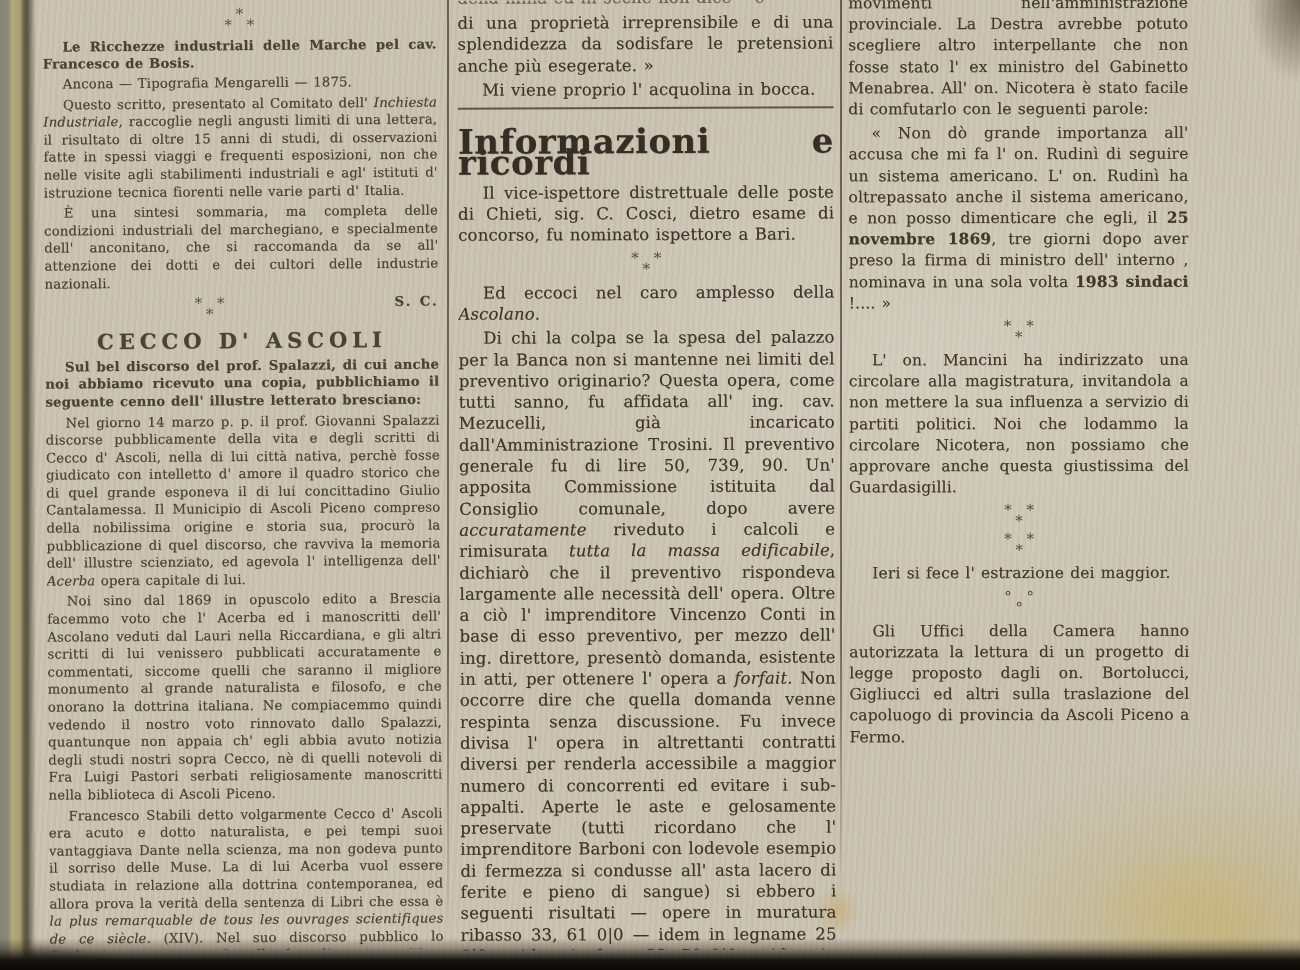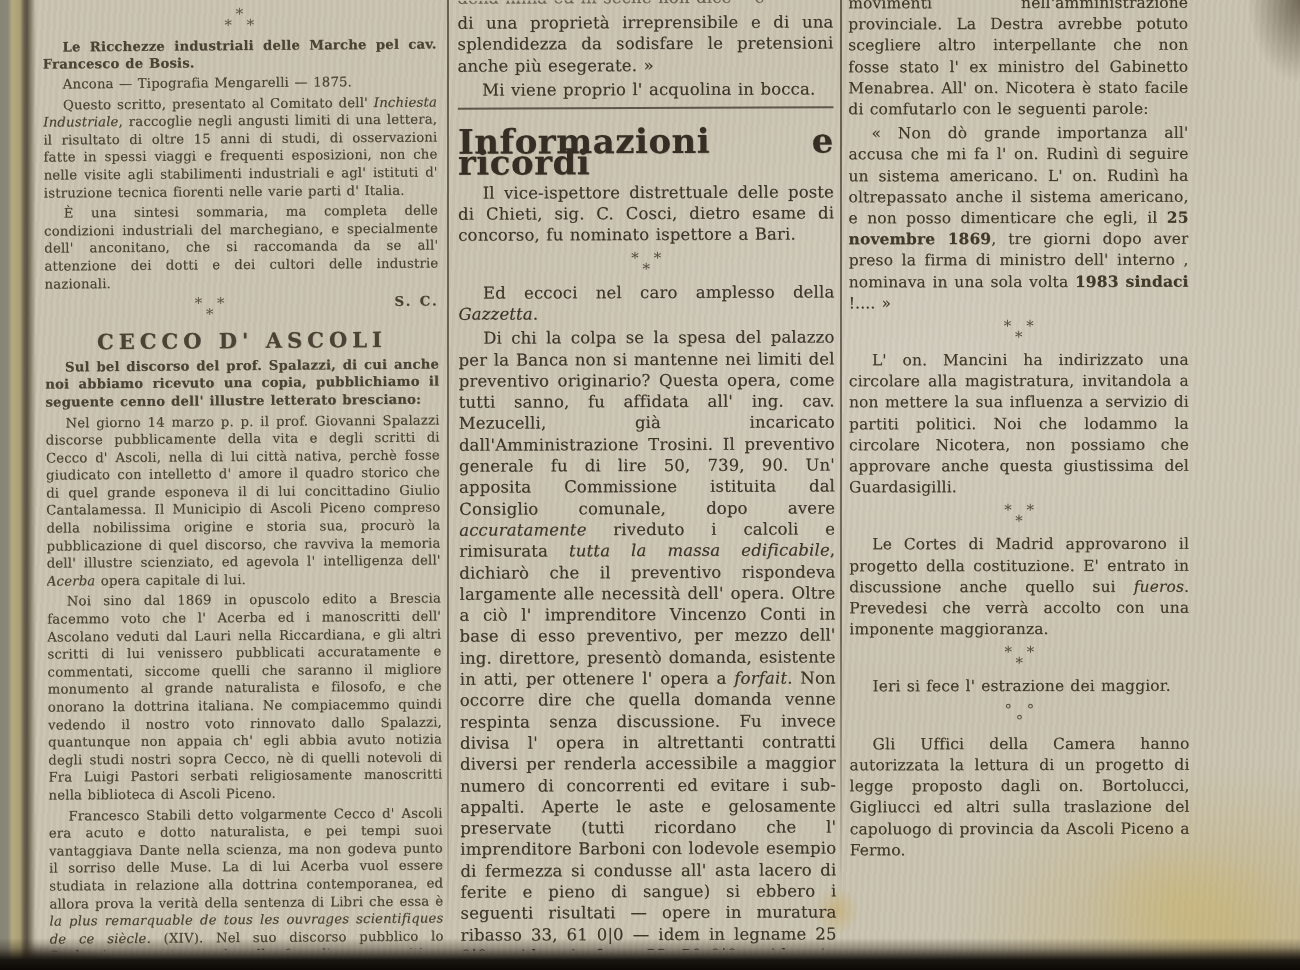--- a/index.html
+++ b/index.html
@@ -83,36 +83,35 @@
       </div>
       <p class="para noindent">di una proprietà irreprensibile e di una splendidezza da sodisfare le pretensioni anche più esegerate. »</p>
       <p class="para">Mi viene proprio l' acquolina in bocca.</p>
       <div class="rule"></div>
       <h2 class="heading-lg">Informazioni e ricordi</h2>
       <p class="para">Il vice-ispettore distrettuale delle poste di Chieti, sig. C. Cosci, dietro esame di concorso, fu nominato ispettore a Bari.</p>
       <div class="ast">
         <span>* *</span>
         <span>*</span>
       </div>
-      <p class="para">Ed eccoci nel caro amplesso della <i>Gazzetta</i>.</p>
+      <p class="para">Ed eccoci nel caro amplesso della <i>Ascolano</i>.</p>
       <p class="para">Di chi la colpa se la spesa del palazzo per la Banca non si mantenne nei limiti del preventivo originario? Questa opera, come tutti sanno, fu affidata all' ing. cav. Mezucelli, già incaricato dall'Amministrazione Trosini. Il preventivo generale fu di lire 50, 739, 90. Un' apposita Commissione istituita dal Consiglio comunale, dopo avere <i>accuratamente</i> riveduto i calcoli e rimisurata <i>tutta la massa edificabile</i>, dichiarò che il preventivo rispondeva largamente alle necessità dell' opera. Oltre a ciò l' imprenditore Vincenzo Conti in base di esso preventivo, per mezzo dell' ing. direttore, presentò domanda, esistente in atti, per ottenere l' opera a <i>forfait</i>. Non occorre dire che quella domanda venne respinta senza discussione. Fu invece divisa l' opera in altrettanti contratti diversi per renderla accessibile a maggior numero di concorrenti ed evitare i sub-appalti. Aperte le aste e gelosamente preservate (tutti ricordano che l' imprenditore Barboni con lodevole esempio di fermezza si condusse all' asta lacero di ferite e pieno di sangue) si ebbero i seguenti risultati — opere in muratura ribasso 33, 61 0|0 — idem in legname 25 0|0 — idem in ferro 33, 50 0|0 — idem in bandone stagnato 7, 82 0|0 — idem in pittura 20 0|0. Questi contratti furono tutti regolarmente eseguiti, e non diedero luogo ad alcuna contestazione nè amministrativa nè giudiziaria. Ora chi mai dopo questi risultati avrebbe preveduto che il preventivo  sarebbe stato superato di lire 18, 230, 58 — vale a dire che il preventivo  si sarebbe quasi raddoppiato? Nè si ricorra al solito ritornello delle modificazioni introdotte o autorizzate pel progetto: noi non siamo uomini da lasciarci cambiare le carte in mano. Di modificazioni importanti non vi</p>
     </div>
   <div class="col col-right">
       <p class="para noindent clip-top">movimenti nell'amministrazione provinciale. La Destra avrebbe potuto scegliere altro interpellante che non fosse stato l' ex ministro del Gabinetto Menabrea. All' on. Nicotera è stato facile di comfutarlo con le seguenti parole:</p>
       <p class="para">« Non dò grande importanza all' accusa che mi fa l' on. Rudinì di seguire un sistema americano. L' on. Rudinì ha oltrepassato anche il sistema americano, e non posso dimenticare che egli, il <b>25 novembre 1869</b>, tre giorni dopo aver preso la firma di ministro dell' interno , nominava in una sola volta <b>1983 sindaci</b> !.... »</p>
       <div class="ast">
         <span>* *</span>
         <span>*</span>
       </div>
       <p class="para">L' on. Mancini ha indirizzato una circolare alla magistratura, invitandola a non mettere la sua influenza a servizio di partiti politici. Noi che lodammo la circolare Nicotera, non possiamo che approvare anche questa giustissima del Guardasigilli.</p>
       <div class="ast">
         <span>* *</span>
         <span>*</span>
       </div>
-      <p class="para">Le Cortes di Madrid approvarono il progetto della costituzione. E' entrato in discussione anche quello sui <i>fueros</i>. Prevedesi che verrà accolto con una imponente maggioranza.</p>
       <div class="ast">
         <span>* *</span>
         <span>*</span>
       </div>
       <p class="para">Ieri si fece l' estrazione dei maggior.</p>
       <div class="ast">
         <span>° °</span>
         <span>°</span>
       </div>
       <p class="para">Gli Uffici della Camera hanno autorizzata la lettura di un progetto di legge proposto dagli on. Bortolucci, Gigliucci ed altri sulla traslazione del capoluogo di provincia da Ascoli Piceno a Fermo.</p>

